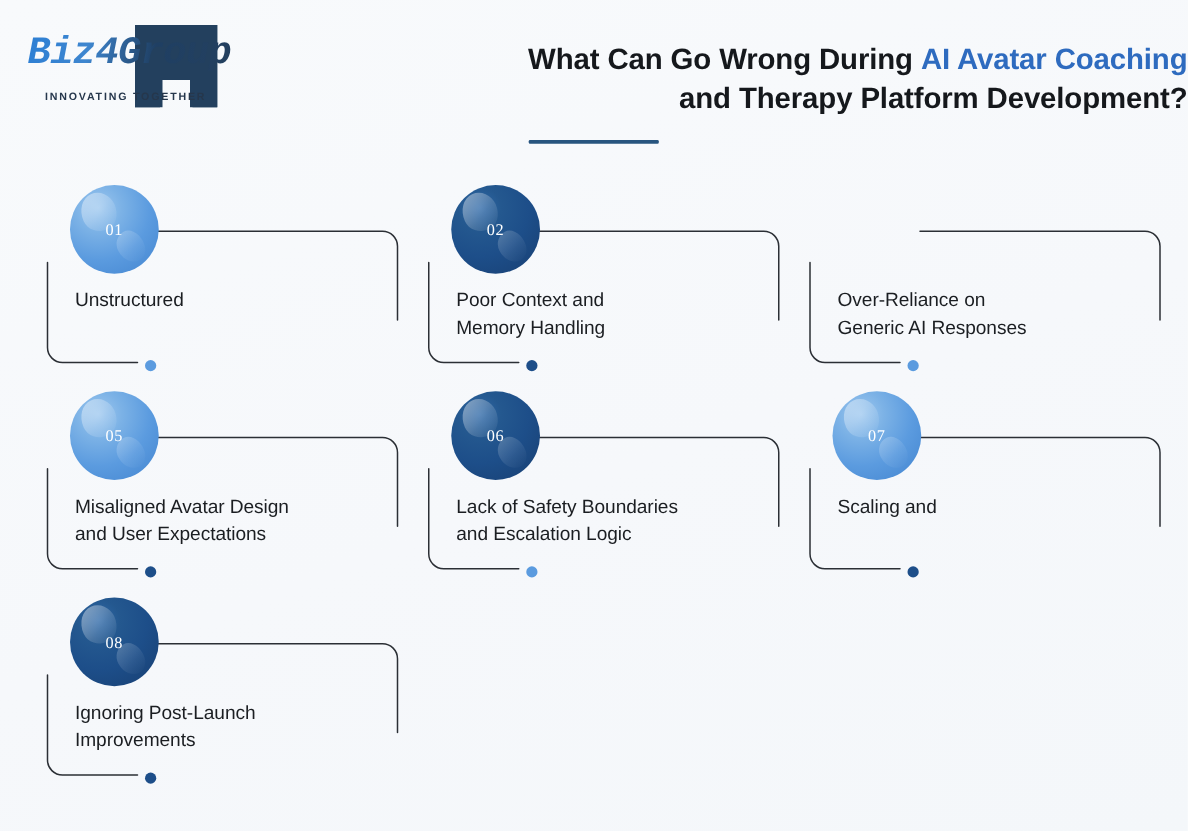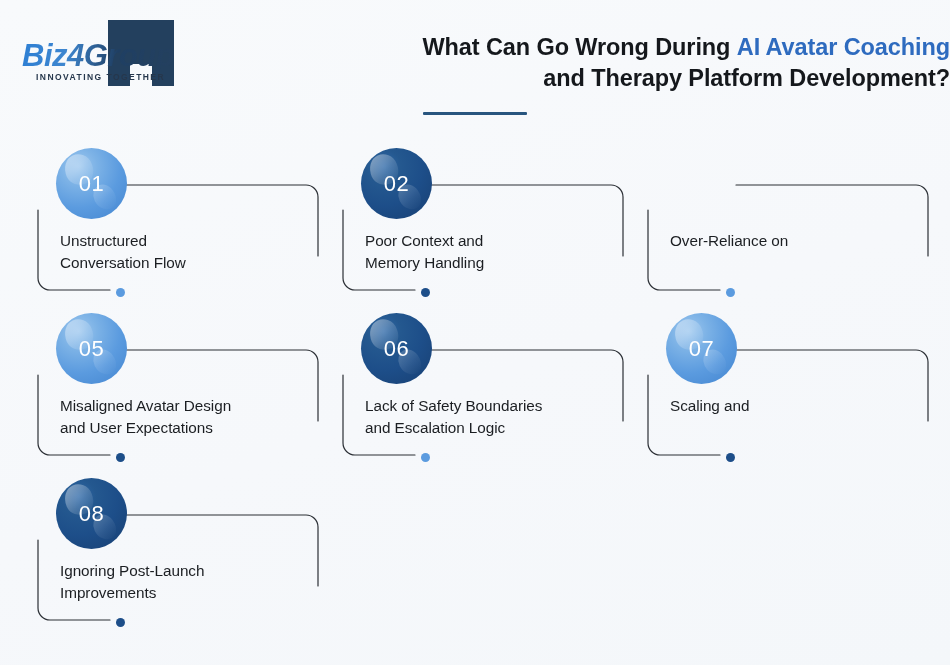--- a/index.html
+++ b/index.html
@@ -44,22 +44,22 @@
     position: absolute;
     left: 88px;
     top: 2px;
     width: 66px;
     height: 66px;
   }
 
   .logo-wordmark {
     position: absolute;
     left: 2px;
-    top: 20px;
-    font-family: Liberation Sans, sans-serif;
+    top: 7px;
+    font-family: Liberation Mono, monospace;
     font-style: italic;
     font-weight: 700;
     font-size: 31px;
     letter-spacing: -0.5px;
     white-space: nowrap;
     background: linear-gradient(100deg, #2d7fd4 0%, #3e86cf 30%, #1f3f63 62%, #24405f 100%);
     -webkit-background-clip: text;
     background-clip: text;
     color: transparent;
     z-index: 3;
@@ -179,24 +179,25 @@
   }
 
   .bubble-num {
     position: absolute;
     left: 0; top: 0;
     width: 100%; height: 100%;
     display: flex;
     align-items: center;
     justify-content: center;
     color: #ffffff;
-    font-size: 22px;
+    font-size: 13px;
     font-weight: 500;
     letter-spacing: 0.6px;
     z-index: 3;
+    font-family: Liberation Serif, serif;
   }
 
   .card-text {
     position: absolute;
     left: 22px;
     top: 82px;
     width: 246px;
     font-size: 15.3px;
     line-height: 22px;
     color: #1b1e22;
@@ -255,21 +256,20 @@
     </svg>
 
     <div class="card-bubble bubble-light">
       <div class="bubble-gloss-a"></div>
       <div class="bubble-gloss-b"></div>
       <div class="bubble-num">01</div>
     </div>
 
     <div class="card-text">
       <div>Unstructured</div>
-      <div>Conversation Flow</div>
     </div>
 
     <div class="card-dot dot-light"></div>
   </div>
 
   <div class="card">
     <svg class="card-frame" viewBox="0 0 280 155" xmlns="http://www.w3.org/2000/svg" fill="none">
 
       <path d="M88 37 H268 A12 12 0 0 1 280 49 V108" stroke="#2b2f35" stroke-width="1.2" stroke-linecap="round"></path>
 
@@ -294,20 +294,21 @@
     <svg class="card-frame" viewBox="0 0 280 155" xmlns="http://www.w3.org/2000/svg" fill="none">
 
       <path d="M88 37 H268 A12 12 0 0 1 280 49 V108" stroke="#2b2f35" stroke-width="1.2" stroke-linecap="round"></path>
 
       <path d="M0 62 V130 A12 12 0 0 0 12 142 H72" stroke="#2b2f35" stroke-width="1.2" stroke-linecap="round"></path>
     </svg>
 
 
     <div class="card-text">
       <div>Over-Reliance on</div>
+      <div>Generic AI Responses</div>
     </div>
 
     <div class="card-dot dot-light"></div>
   </div>
 
 
   <div class="card">
     <svg class="card-frame" viewBox="0 0 280 155" xmlns="http://www.w3.org/2000/svg" fill="none">
 
       <path d="M88 37 H268 A12 12 0 0 1 280 49 V108" stroke="#2b2f35" stroke-width="1.2" stroke-linecap="round"></path>

